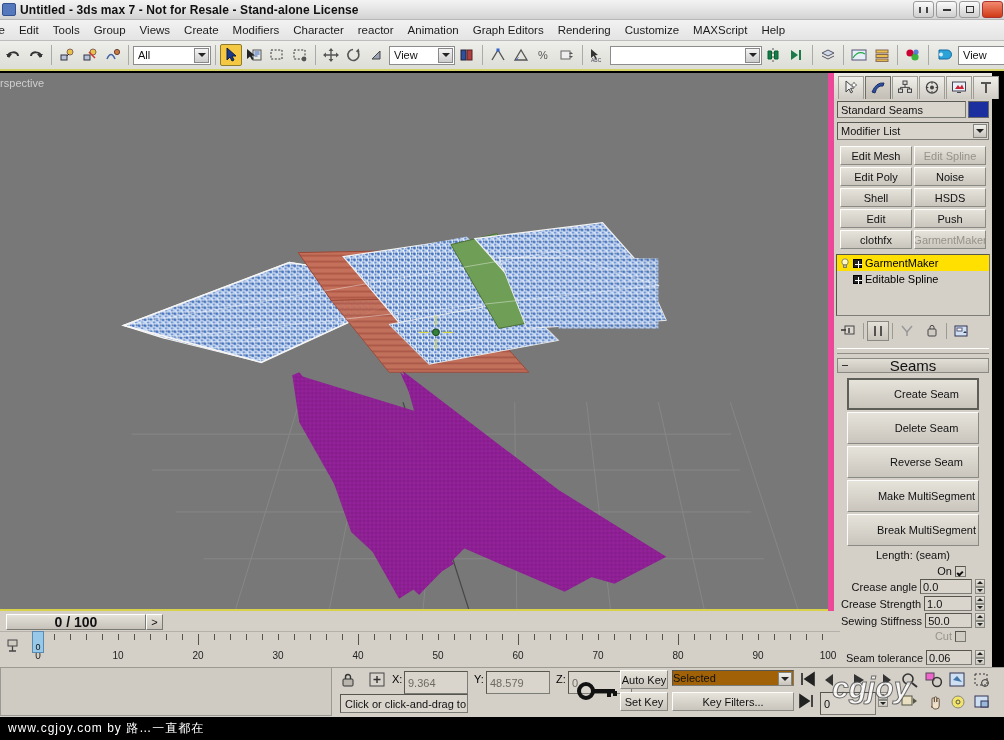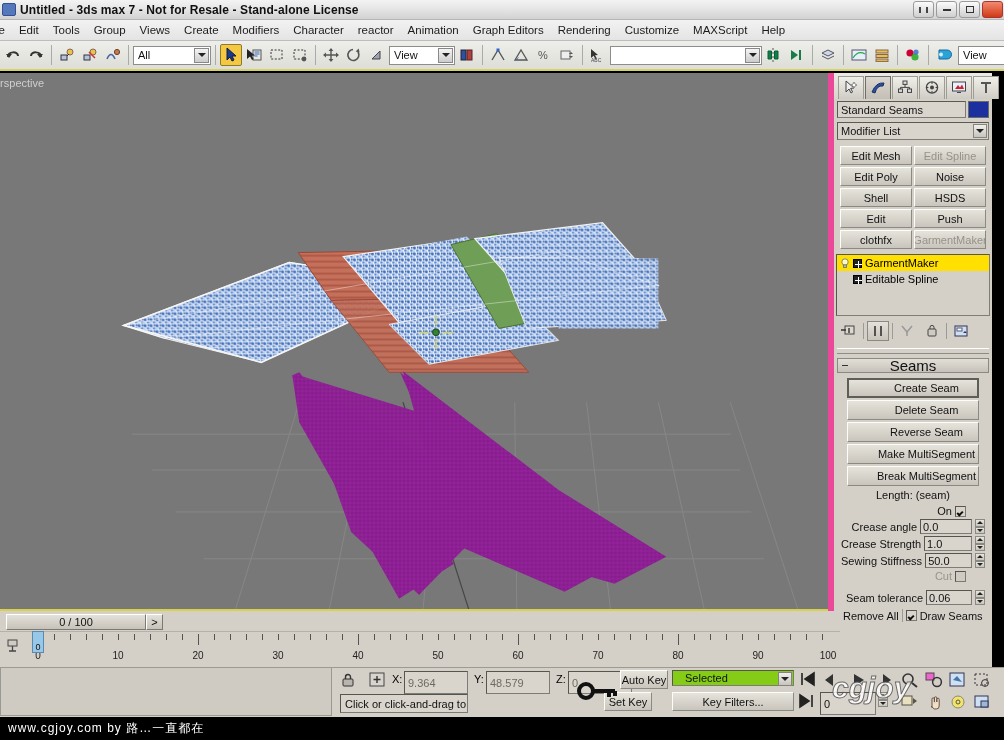--- a/index.html
+++ b/index.html
@@ -115,21 +115,21 @@
 
   .groovebar{ height:6px; margin:2px 3px; border-top:1px solid #fff; border-bottom:1px solid #8d8d86;}
 
   .rollup-hdr{ margin:4px 3px 0 3px; height:15px;
     background:linear-gradient(180deg,#e2dfd7,#c6c2ba); border:1px solid #8a8a84;
     display:flex; align-items:center; justify-content:center; position:relative;
     font-size:15px; color:#111;}
   .rollup-hdr .minus{ position:absolute; left:4px; top:6px; width:6px; height:1px; background:#333;}
   .rollup-body{ margin:0 3px; padding:5px 4px 4px 4px; }
 
-  .wbtn{ height:20px; margin:0 6px 2px 6px; background:linear-gradient(180deg,#e6e3db,#c9c5bd);
+  .wbtn{ height:32px; margin:0 6px 2px 6px; background:linear-gradient(180deg,#e6e3db,#c9c5bd);
     border:1px solid #8a8a84; border-top-color:#fcfcfa; border-left-color:#fcfcfa;
     font-size:11px; display:flex; align-items:center; justify-content:center; color:#111;padding-left:27px;}
   .wbtn.hl{ border:2px solid #5e5e58; }
   .lenline{ text-align:center; font-size:11px; margin:3px 0 4px 0; color:#111;}
   .prow{ display:flex; align-items:center; justify-content:flex-end; gap:3px; margin-bottom:2px; }
   .plabel{ font-size:11px; color:#111; white-space:nowrap;}
   .plabel.dim{ color:#98948c;}
   .chk{ width:11px; height:11px; background:#d8d4cc; border:1px solid #7a7a74;
      border-top-color:#56564f; border-left-color:#56564f; position:relative; flex:none;}
   .chk.on:after{ content:""; position:absolute; left:1px; top:4px; width:4px;height:2px;
@@ -146,21 +146,21 @@
   .spinner i.up:before{ border-bottom:3px solid #222;}
   .spinner i.dn:before{ border-top:3px solid #222;}
   .bottomrow{ display:flex; align-items:center; gap:3px; padding:2px 2px 0 2px; font-size:11px; color:#111;}
 
   
   .timeline-area{ position:absolute; left:0; top:611px; width:840px; height:56px; background:#d4d0c8;}
   .trackbar{ display:flex; align-items:center; height:20px; padding-top:2px;}
   .slider-box{ width:140px; height:16px; margin-left:6px;
      background:linear-gradient(180deg,#e4e1d9,#c6c2ba);
      border:1px solid #7a7a74; border-top-color:#fff; border-left-color:#fff;
-     display:flex; align-items:center; justify-content:center; font-size:11px; font-weight:normal; color:#111;}
+     display:flex; align-items:center; justify-content:center; font-size:14px; font-weight:bold; color:#111;}
   .slider-next{ width:17px; height:16px; background:linear-gradient(180deg,#e4e1d9,#c6c2ba);
      border:1px solid #7a7a74; border-top-color:#fff; border-left-color:#fff;
      display:flex; align-items:center; justify-content:center; font-size:11px; color:#111;}
   .ruler{ position:relative; height:32px; margin-left:0px; background:#d4d0c8;
      border-top:1px solid #b5b1a9;}
   .ruler .lab{ position:absolute; bottom:0px; font-size:10px; color:#222; transform:translateX(-50%);}
   .playhead{ position:absolute; left:32px; bottom:10px; width:12px; height:22px; background:#98c8e8;
      border:1px solid #5a8ab0; display:flex; align-items:flex-end; justify-content:center;
      font-size:9px; color:#111;}
   .keyicon{ position:absolute; left:6px; bottom:10px; width:16px; height:16px;}
@@ -174,23 +174,23 @@
   .sb-btn{ background:linear-gradient(180deg,#e6e3db,#c9c5bd); border:1px solid #8a8a84;
      border-top-color:#fcfcfa; border-left-color:#fcfcfa; font-size:11px;
      display:flex; align-items:center; justify-content:center; color:#111;}
   .coordfield{ height:23px; background:#d9d5cd; border:1px solid #7c7c76;
      border-top-color:#56564f; border-left-color:#56564f; font-size:11px;
      display:flex; align-items:center; padding-left:3px; color:#6e6a62;}
   .prompt{ height:19px; background:#d9d5cd; border:1px solid #7c7c76;
      border-top-color:#56564f; border-left-color:#56564f;
      font-size:11px; display:flex; align-items:center; padding-left:4px; color:#111; overflow:hidden;
      white-space:nowrap;}
-  .combo{ height:16px; background:#84cc16; border:1px solid #7c7c76;
+  .combo{ height:16px; background:#a16207; border:1px solid #7c7c76;
      border-top-color:#56564f; border-left-color:#56564f; font-size:11px;
-     display:flex; align-items:center; padding-left:12px; color:#111; position:relative;}
+     display:flex; align-items:center; padding-left:0; color:#111; position:relative;}
   .combo .arrow{ position:absolute; right:1px; top:1px; width:14px; height:14px;
      background:linear-gradient(180deg,#efefe9,#c8c4bc); border:1px solid #84847e;
      display:flex; align-items:center; justify-content:center;}
   .navbtn{ width:23px; height:22px; display:flex; align-items:center; justify-content:center;
      border:1px solid transparent; }
 
   
   .wmstrip{ position:absolute; left:0; top:717px; width:1004px; height:23px; background:#000;
      display:flex; align-items:center; }
   .wmtext{ color:#fff; font-size:12px; margin-left:8px; letter-spacing:1px;}
@@ -748,21 +748,21 @@
     <div class="sb-block" style="left:392px; top:5px; font-size:11px">X:</div>
     <div class="coordfield sb-block" style="left:404px; top:3px; width:64px">9.364</div>
     <div class="sb-block" style="left:474px; top:5px; font-size:11px">Y:</div>
     <div class="coordfield sb-block" style="left:486px; top:3px; width:64px">48.579</div>
     <div class="sb-block" style="left:556px; top:5px; font-size:11px">Z:</div>
     <div class="coordfield sb-block" style="left:568px; top:3px; width:64px">0</div>
 
     <div class="prompt sb-block" style="left:340px; top:26px; width:128px">Click or click-and-drag to s</div>
 
     <div class="sb-btn sb-block" style="left:620px; top:2px; width:48px; height:19px">Auto Key</div>
-    <div class="sb-btn sb-block" style="left:604px; top:24px; width:48px; height:19px">Set Key</div>
+    <div class="sb-btn sb-block" style="left:620px; top:24px; width:48px; height:19px">Set Key</div>
     <div class="combo sb-block" style="left:672px; top:2px; width:122px">
       <span>Selected</span>
       <span class="arrow">
           <span class="caret"></span>
         </span>
     </div>
     <div class="sb-btn sb-block" style="left:672px; top:24px; width:122px; height:19px">Key Filters...</div>
 
     <div class="sb-block" style="left:796px; top:1px">
       <svg width="22" height="20" viewBox="0 0 22 20">

